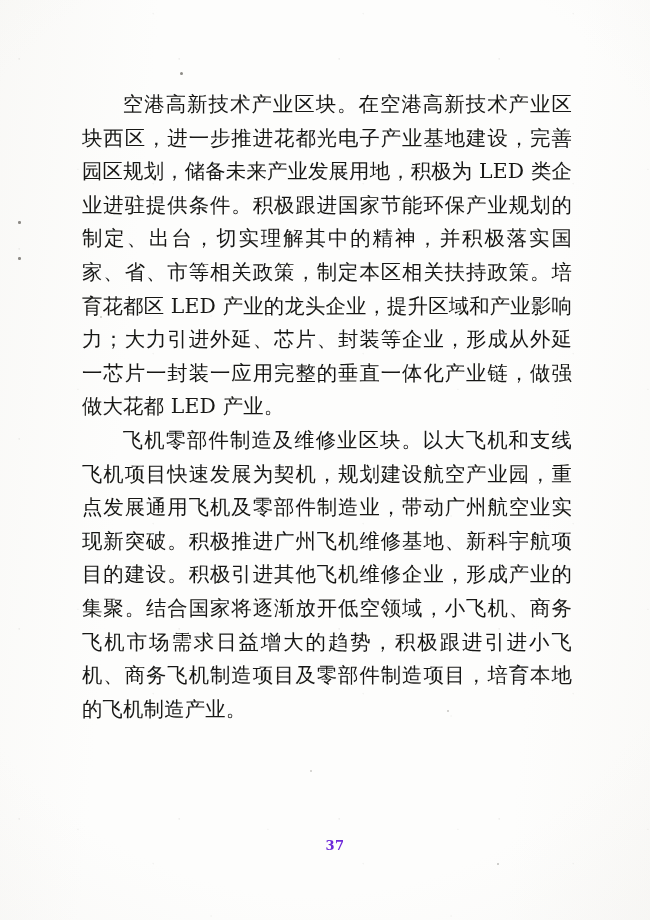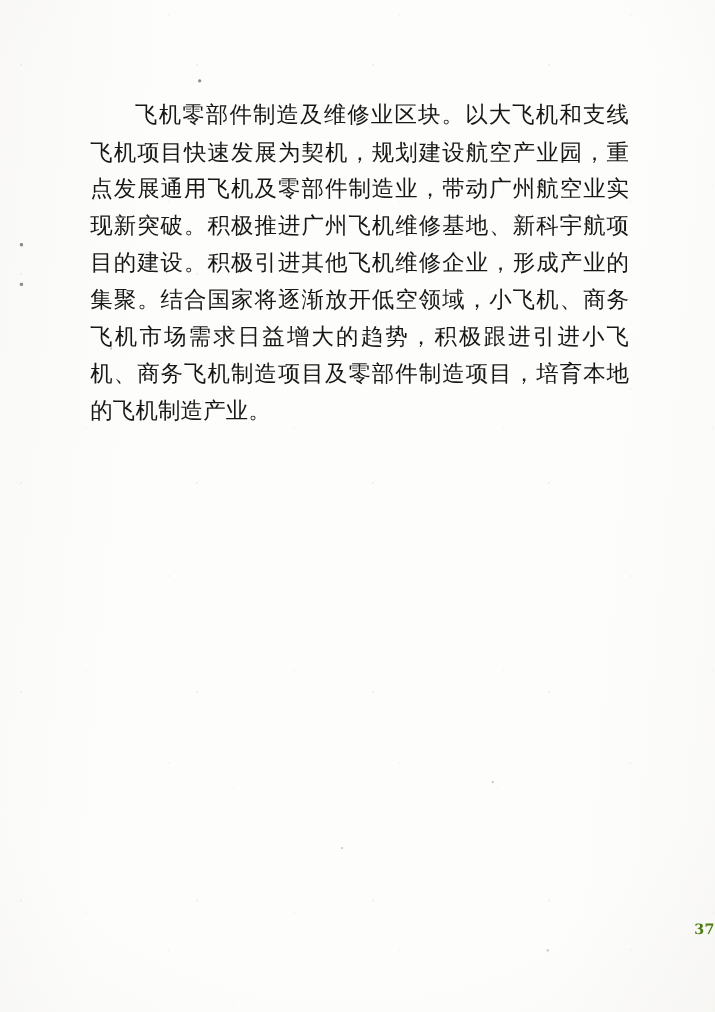--- a/index.html
+++ b/index.html
@@ -54,25 +54,25 @@
 
   .para + .para {
     margin-top: 0;
   }
 
   .page-number {
     position: absolute;
     left: 0;
     right: 0;
     top: 838px;
-    text-align: right;
+    text-align: center;
     font-family: "DejaVu Serif", "Liberation Serif", serif;
     font-size: 13px;
     font-weight: 700;
-    color: #4d7c0f;
+    color: #6d28d9;
     letter-spacing: 0.4px;
     padding-left: 20px;
   }
 
   
   .speck {
     position: absolute;
     background: #8d8b86;
     border-radius: 50%;
     pointer-events: none;
@@ -92,20 +92,21 @@
   }
 </style>
 </head>
 <body>
 
 <div class="page">
 
   <div class="paper-tint"></div>
 
   <div class="text-block">
+    <p class="para">空港高新技术产业区块。在空港高新技术产业区块西区，进一步推进花都光电子产业基地建设，完善园区规划，储备未来产业发展用地，积极为 LED 类企业进驻提供条件。积极跟进国家节能环保产业规划的制定、出台，切实理解其中的精神，并积极落实国家、省、市等相关政策，制定本区相关扶持政策。培育花都区 LED 产业的龙头企业，提升区域和产业影响力；大力引进外延、芯片、封装等企业，形成从外延一芯片一封装一应用完整的垂直一体化产业链，做强做大花都 LED 产业。</p>
     <p class="para">飞机零部件制造及维修业区块。以大飞机和支线飞机项目快速发展为契机，规划建设航空产业园，重点发展通用飞机及零部件制造业，带动广州航空业实现新突破。积极推进广州飞机维修基地、新科宇航项目的建设。积极引进其他飞机维修企业，形成产业的集聚。结合国家将逐渐放开低空领域，小飞机、商务飞机市场需求日益增大的趋势，积极跟进引进小飞机、商务飞机制造项目及零部件制造项目，培育本地的飞机制造产业。</p>
 
   </div>
 
   <div class="page-number">37</div>
 
   <span class="speck" style="left:180px; top:72px; width:3px; height:3px;"></span>
   <span class="speck" style="left:18px; top:221px; width:2.5px; height:2.5px;"></span>
   <span class="speck" style="left:18px; top:257px; width:2.5px; height:2.5px;"></span>
   <span class="speck" style="left:497px; top:863px; width:2px; height:2px; opacity:0.55;"></span>

